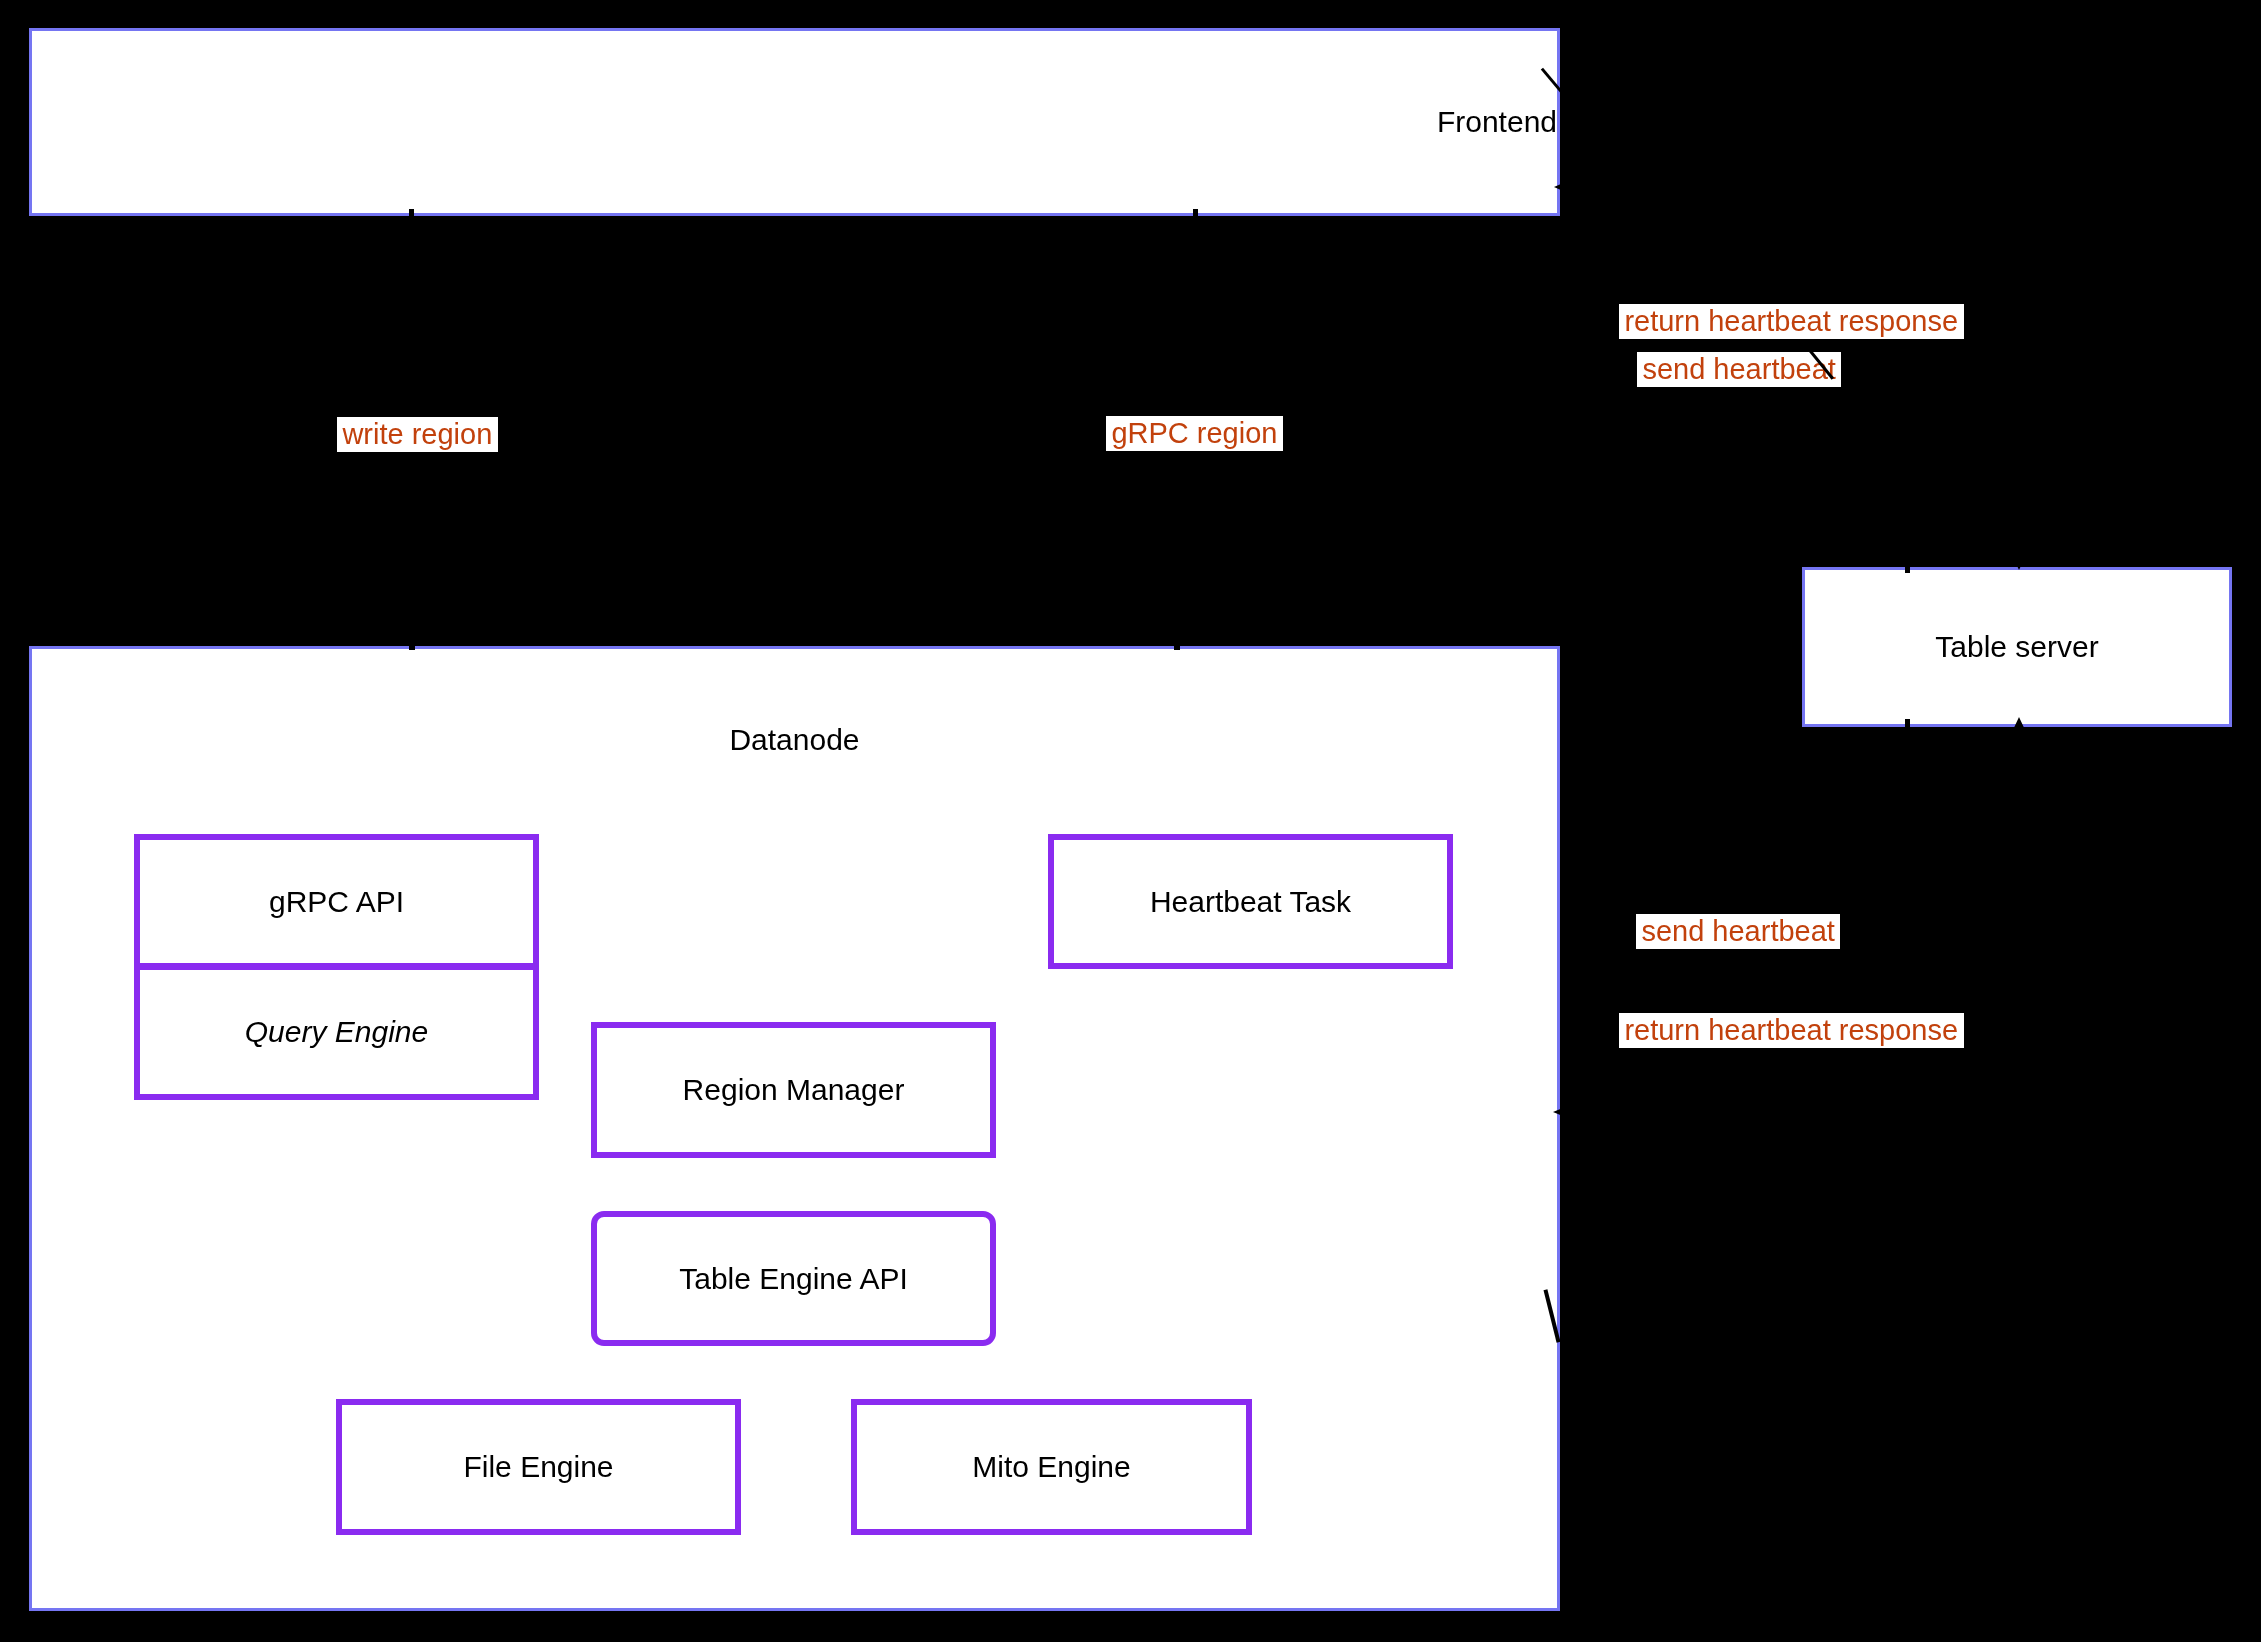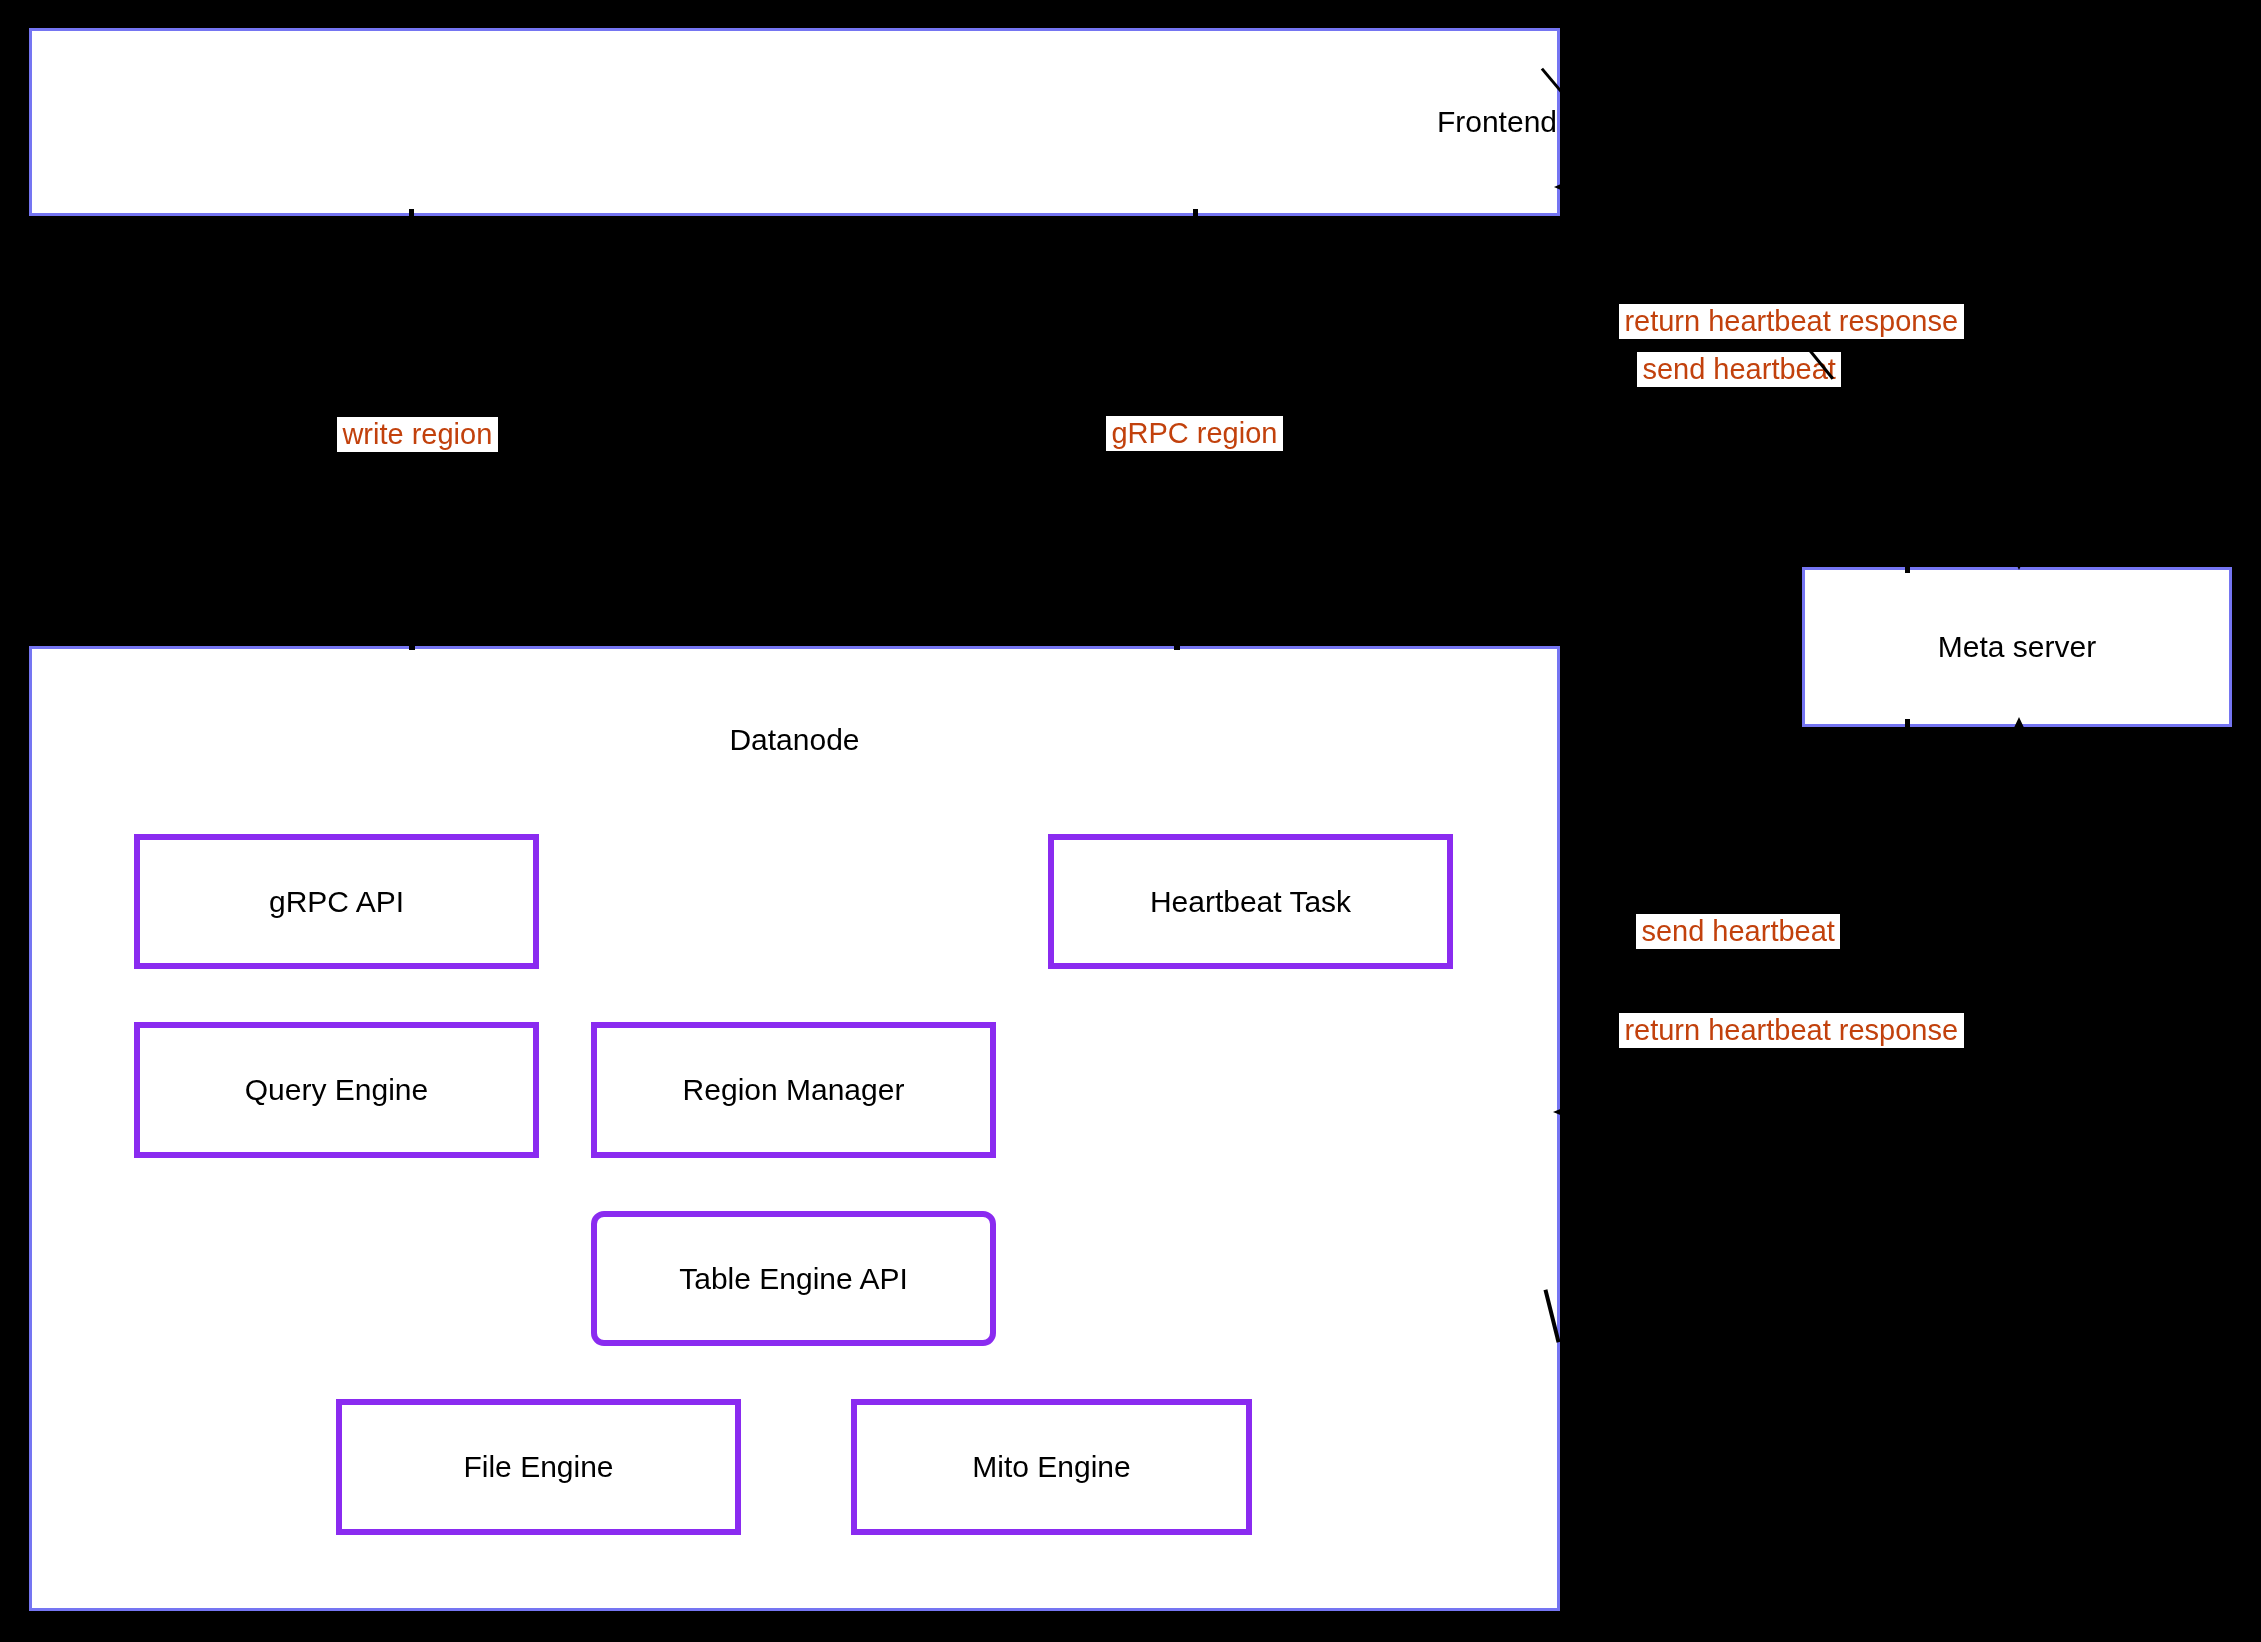--- a/index.html
+++ b/index.html
@@ -36,21 +36,21 @@
     box-sizing: border-box;
     display: flex; align-items: center; justify-content: center;
   }
   .node.outer { border: 3.4px solid #7575f2; }
   .node-label { font-size: 30px; white-space: nowrap; }
 
   #node-meta       { left: 1802px; top: 567px;  width: 430px; height: 160px; }
   #node-grpc       { left: 134px;  top: 834px; width: 405px; height: 135px; }
   #node-http       { left: 591px;  top: 834px; width: 405px; height: 135px; }
   #node-hbtask     { left: 1048px; top: 834px; width: 405px; height: 135px; }
-  #node-query      { left: 134px;  top: 1022px; width: 405px; height: 136px; }
+  #node-query      { left: 134px;  top: 964px; width: 405px; height: 136px; font-style: italic; }
   #node-regionmgr  { left: 591px;  top: 1022px; width: 405px; height: 136px; }
   #node-reqhandler { left: 1048px; top: 1022px; width: 405px; height: 136px; }
   #node-tableapi   { left: 591px;  top: 1211px; width: 405px; height: 135px; border-radius: 13px; }
   #node-fileengine { left: 336px;  top: 1399px; width: 405px; height: 136px; }
   #node-mitoengine { left: 851px; top: 1399px; width: 401px; height: 136px; }
 
   
   .chip {
     position: absolute;
     background: #ffffff;
@@ -106,21 +106,21 @@
 
   <div class="cluster" id="cluster-frontend">
     <div class="cluster-label">Frontend</div>
   </div>
 
   <div class="cluster" id="cluster-datanode">
     <div class="cluster-label">Datanode</div>
   </div>
 
   <div class="node outer" id="node-meta">
-    <div class="node-label">Meta server</div>
+    <div class="node-label">Table server</div>
   </div>
 
   <div class="node" id="node-grpc">
     <div class="node-label">gRPC API</div>
   </div>
   <div class="node" id="node-hbtask">
     <div class="node-label">Heartbeat Task</div>
   </div>
   <div class="node" id="node-query">
     <div class="node-label">Query Engine</div>

